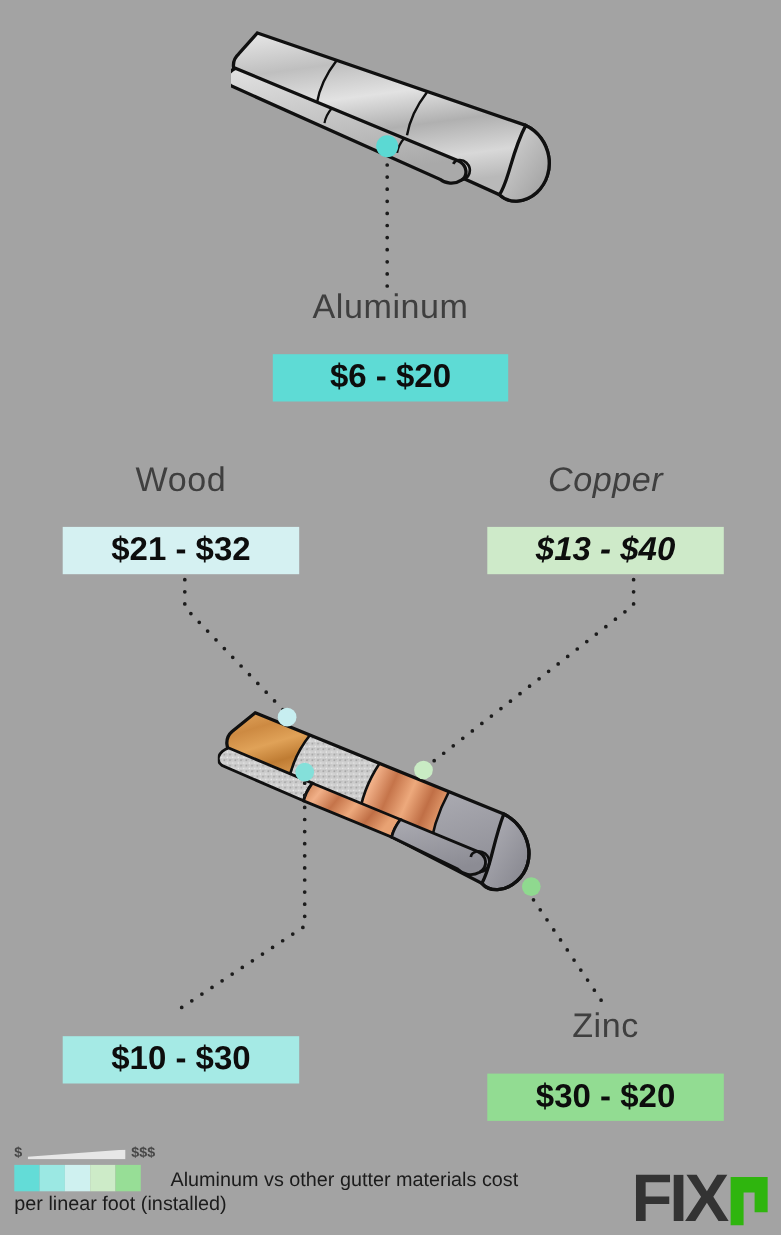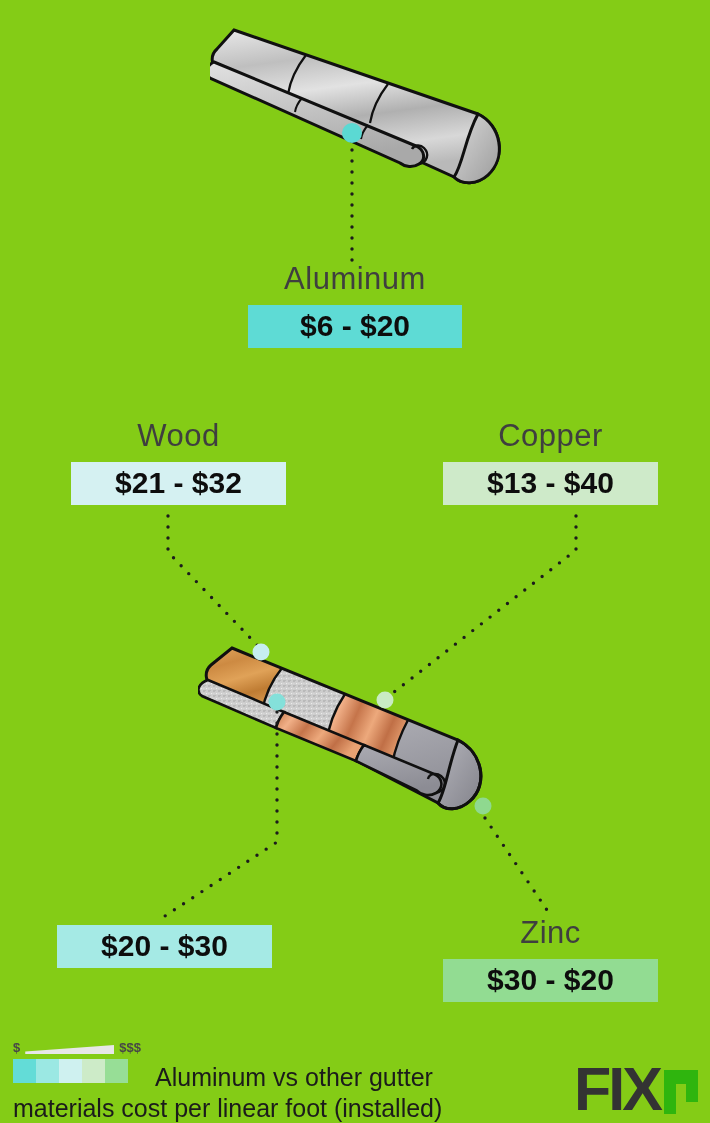--- a/index.html
+++ b/index.html
@@ -1,32 +1,32 @@
 <!DOCTYPE html>
 <html><head>
 <meta charset="utf-8">
 <style>
   html,body{margin:0;padding:0;background:#fff;}
-  .page{position:relative;width:710px;height:1123px;background:#84cc16;overflow:hidden;
+  .page{position:relative;width:710px;height:1123px;background:#a3a3a3;overflow:hidden;
         font-family:"Liberation Sans",sans-serif;}
   .art{position:absolute;z-index:1;}
   .overlay{position:absolute;left:0;top:0;z-index:2;pointer-events:none;}
   .dotline{fill:none;stroke:#1c1c1c;stroke-width:3.4;stroke-linecap:round;stroke-dasharray:0 11;}
   .callout{position:absolute;z-index:3;text-align:center;}
   .callout .name{font-size:31px;font-weight:300;color:#3f3f3f;letter-spacing:.5px;line-height:1.1;}
-  .callout .range{margin-top:9px;font-size:30px;font-weight:700;color:#0d0d0d;
+  .callout .range{margin-top:26px;font-size:30px;font-weight:700;color:#0d0d0d;
                   padding:6px 0 7px 0;line-height:1.0;}
   .footer{position:absolute;left:13px;top:1041px;width:482px;z-index:3;}
   .legend{float:left;width:128px;margin-right:14px;}
   .legend-top{display:flex;align-items:flex-end;gap:5px;}
   .legend-low,.legend-high{font-size:13px;font-weight:700;color:#474747;line-height:1;}
   .wedge{flex:1;height:9px;background:#e7e7e7;clip-path:polygon(0 72%,100% 0,100% 100%,0 100%);}
   .legend-swatches{display:flex;margin-top:5px;}
   .sw{width:23px;height:24px;}
-  .caption{font-size:25px;color:#1b1b1b;line-height:1.22;padding-top:21px;}
+  .caption{font-size:18px;color:#1b1b1b;line-height:1.22;padding-top:21px;}
   .logo{position:absolute;right:12px;bottom:9px;z-index:3;display:flex;align-items:flex-end;}
   .logo-fix{font-size:61px;font-weight:900;letter-spacing:-3px;color:#333333;line-height:.8;}
   .logo-r{margin-left:4px;display:block;}
 </style>
 </head>
 <body>
 
 <div class="page">
 
   <svg class="art" style="left:210px;top:24px;" width="292" height="172" viewBox="0 0 292 172">
@@ -117,32 +117,32 @@
     <circle cx="385" cy="700" r="8.5" fill="#C9EBC4"></circle>
     <circle cx="277" cy="702" r="8.5" fill="#84E0DA"></circle>
     <circle cx="483" cy="806" r="8.5" fill="#8FD98F"></circle>
   </svg>
 
   <div class="callout" style="left:248px;top:262px;width:214px;">
     <div class="name">Aluminum</div>
     <div class="range" style="background: rgb(94, 219, 213);">$6 - $20</div>
   </div>
 
-  <div class="callout" style="left:71px;top:419px;width:215px;">
+  <div class="callout" style="left:57px;top:419px;width:215px;">
     <div class="name">Wood</div>
     <div class="range" style="background: rgb(213, 241, 242); text-align: center;">$21 - $32</div>
   </div>
 
-  <div class="callout" style="left:443px;top:419px;width:215px;">
+  <div class="callout" style="left:443px;top:419px;width:215px;font-style:italic;">
     <div class="name">Copper</div>
     <div class="range" style="background: rgb(206, 234, 201);">$13 - $40</div>
   </div>
 
   <div class="callout" style="left:57px;top:916px;width:215px;">
-    <div class="range" style="background: rgb(165, 234, 229);">$20 - $30</div>
+    <div class="range" style="background: rgb(165, 234, 229);">$10 - $30</div>
   </div>
 
   <div class="callout" style="left:443px;top:916px;width:215px;">
     <div class="name">Zinc</div>
     <div class="range" style="background: rgb(146, 220, 146);">$30 - $20</div>
   </div>
 
   <div class="footer">
     <div class="legend">
       <div class="legend-top">

